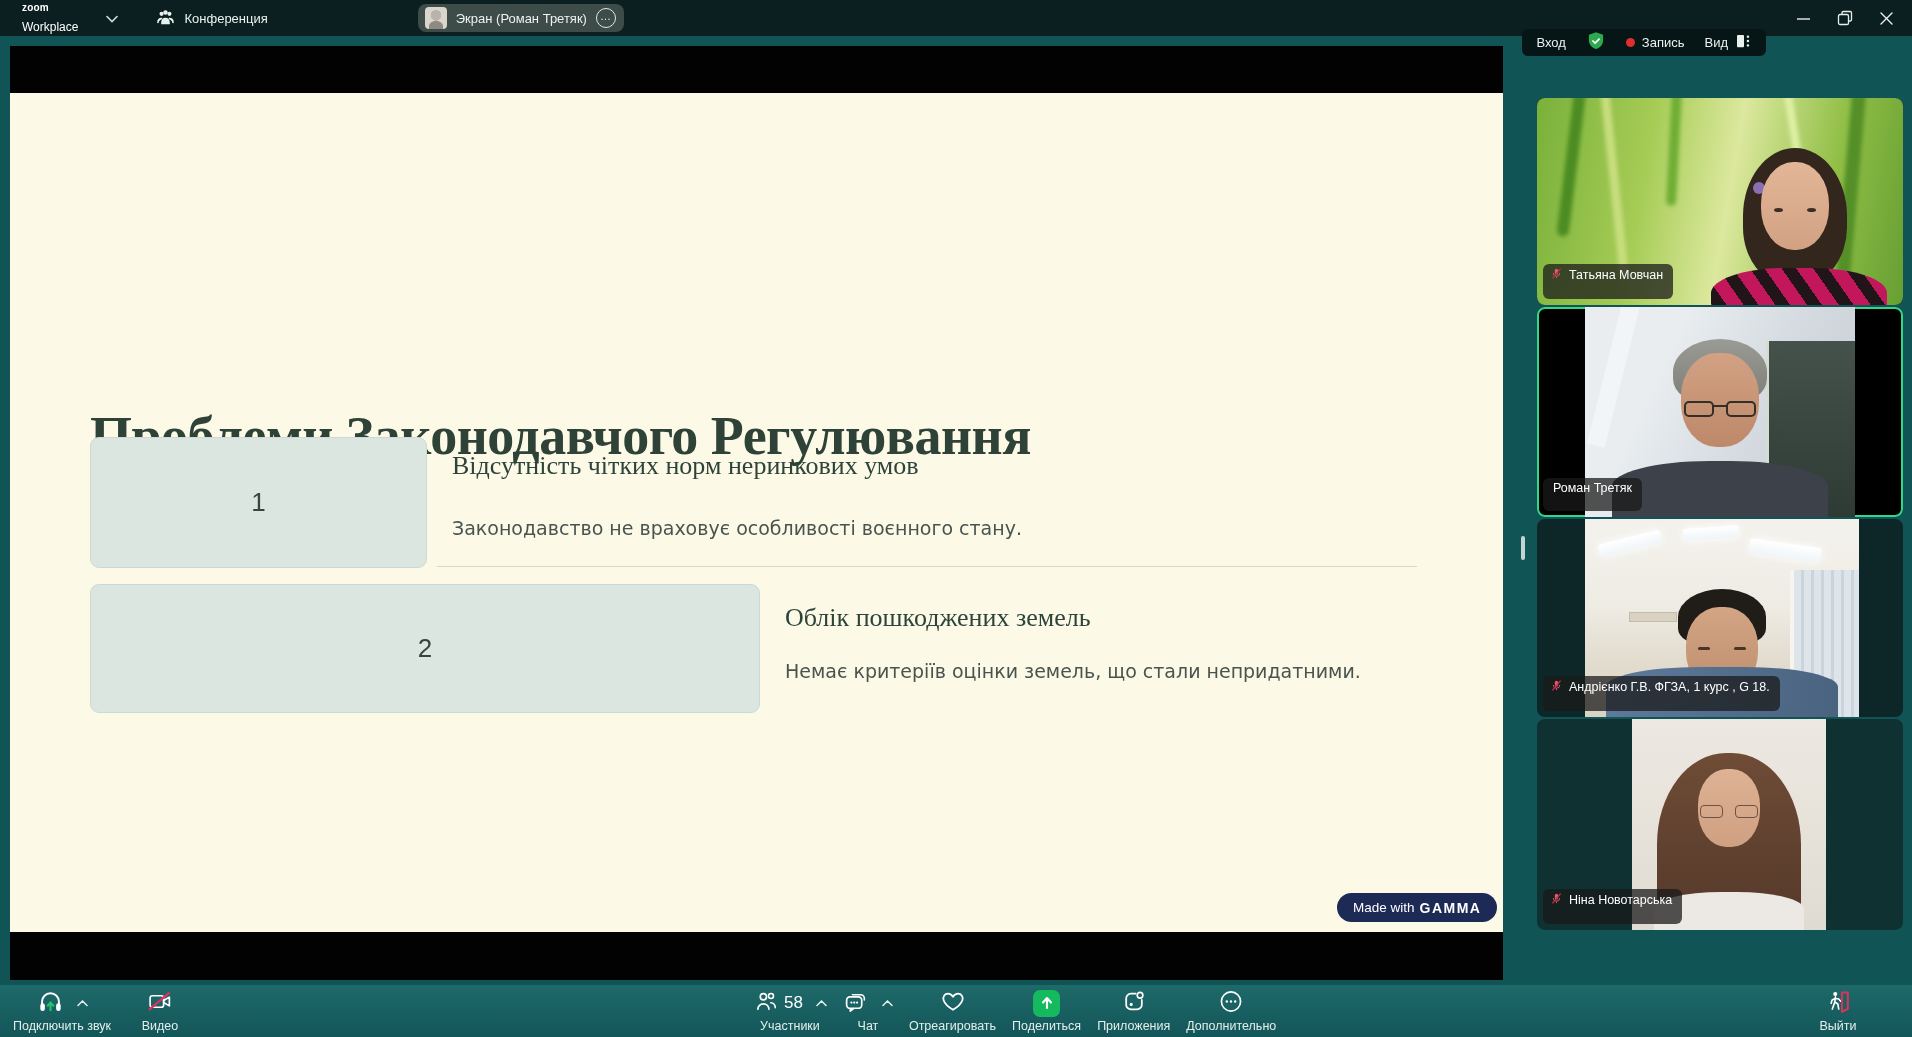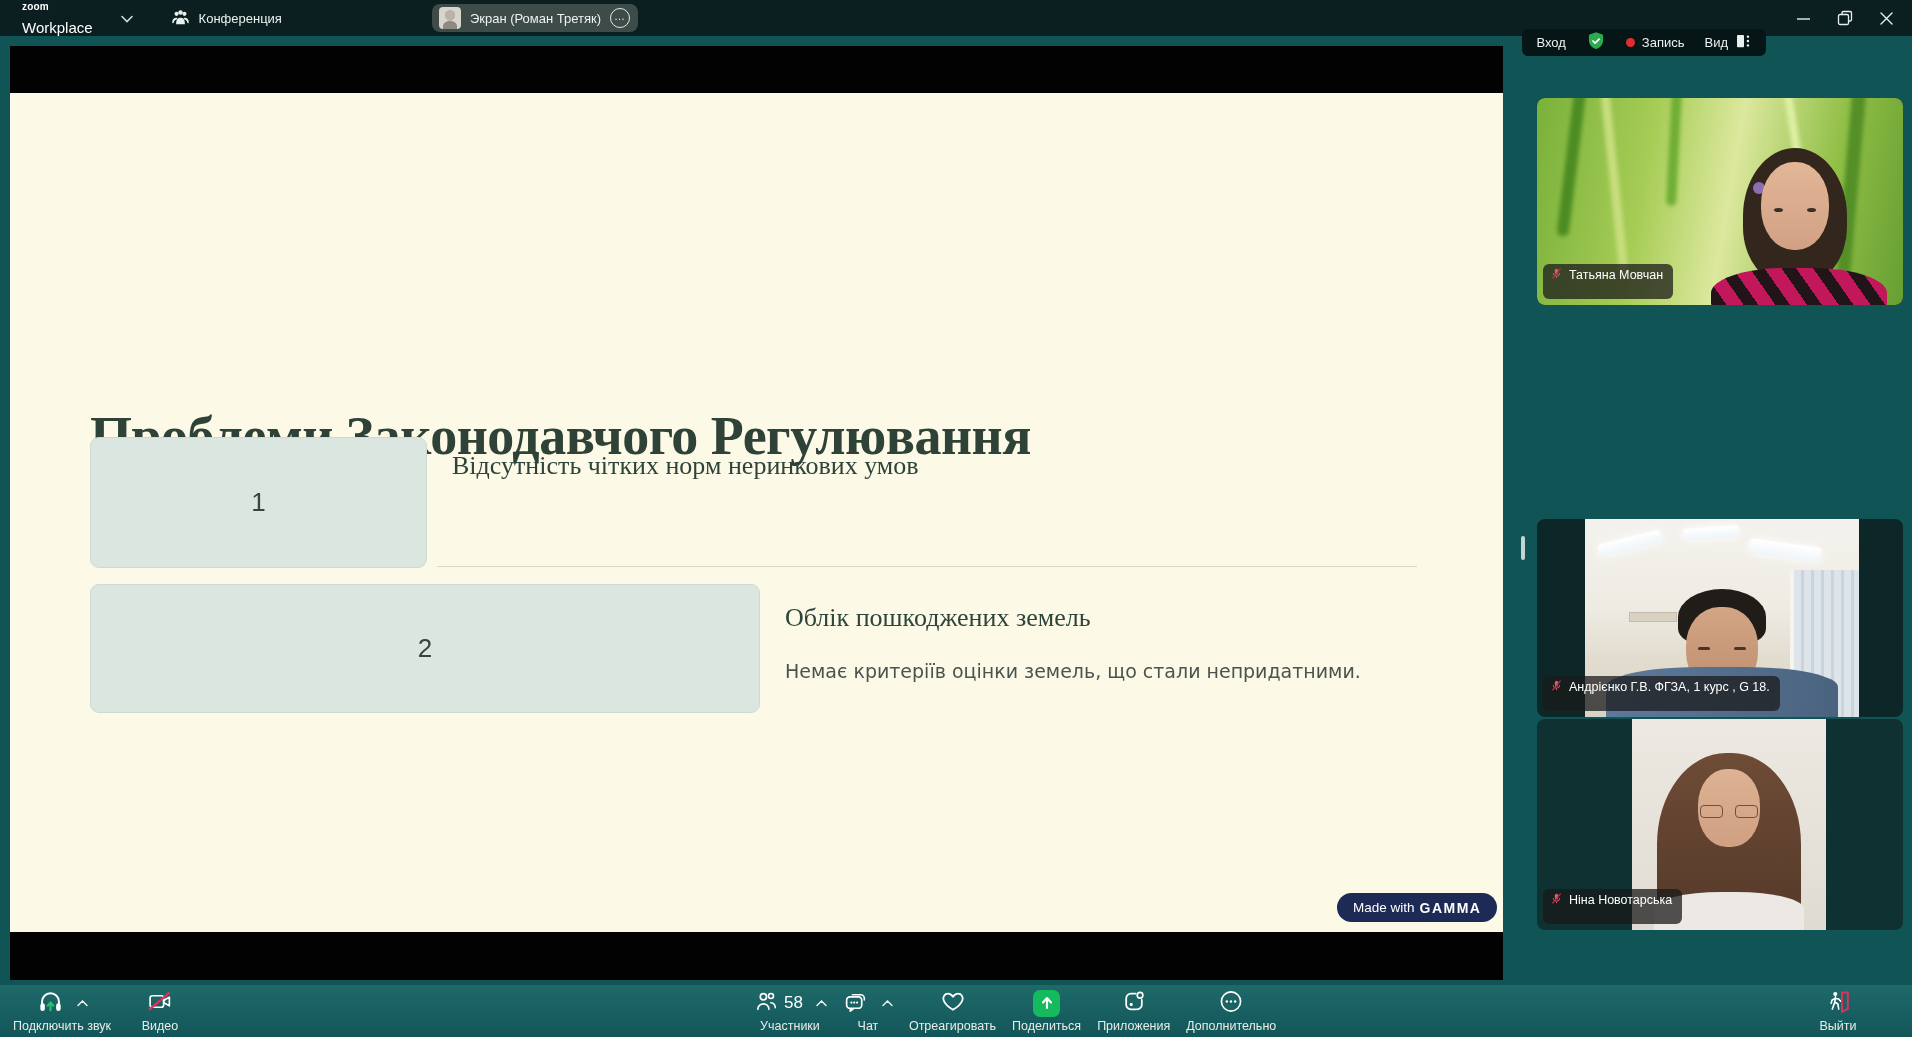--- a/index.html
+++ b/index.html
@@ -11,21 +11,21 @@
   *{margin:0;padding:0;box-sizing:border-box;}
   html,body{width:1912px;height:1037px;background:#000;}
   body{font-family:"Liberation Sans",sans-serif;}
   #app{position:relative;width:1912px;height:1037px;overflow:hidden;background:var(--workspace-bg);}
 
   
   .titlebar{position:absolute;left:0;top:0;width:1912px;height:36px;background:var(--titlebar-bg);
     display:flex;align-items:center;color:#ECF2F0;font-size:13px;z-index:30;}
   .logo{display:flex;flex-direction:column;line-height:1;margin-left:22px;color:#fff;}
   .logo .lz{font-size:10px;font-weight:700;letter-spacing:.2px;}
-  .logo .lw{font-size:15px;font-weight:400;margin-top:8px;}
+  .logo .lw{font-size:12px;font-weight:400;margin-top:8px;}
   .chev-down{margin-left:28px;opacity:.9;}
   .tb-tab{display:flex;align-items:center;gap:9px;margin-left:38px;cursor:default;}
   .screen-tab{margin-left:150px;background:#3D4B49;border-radius:8px;height:28px;display:flex;
     align-items:center;gap:9px;padding:0 8px 0 7px;}
   .tab-avatar{width:22px;height:22px;border-radius:4px;
     background:radial-gradient(circle at 50% 38%,#b9b3ab 0 30%,#d9d5cd 31% 100%);
     background-color:#cfcbc3;position:relative;overflow:hidden;}
   .tab-avatar::after{content:"";position:absolute;left:4px;bottom:-2px;width:14px;height:10px;border-radius:50% 50% 0 0;background:#8e8a83;}
   .ellipsis-circ{width:20px;height:20px;border-radius:50%;border:1.4px solid #E3EAE8;display:flex;
     align-items:center;justify-content:center;font-size:11px;letter-spacing:1px;line-height:0;padding-bottom:4px;}
@@ -220,20 +220,21 @@
       </div>
     </div>
   </header>
 
   <section class="screen">
     <div class="slide">
       <h1 class="s-title">Проблеми Законодавчого Регулювання</h1>
 
       <div class="num-card card1">1</div>
       <h2 class="item-h h1">Відсутність чітких норм неринкових умов</h2>
+      <p class="item-b b1">Законодавство не враховує особливості воєнного стану.</p>
       <div class="divider"></div>
 
       <div class="num-card card2">2</div>
       <h2 class="item-h h2">Облік пошкоджених земель</h2>
       <p class="item-b b2">Немає критеріїв оцінки земель, що стали непридатними.</p>
 
       <div class="gamma">
         <span>Made with</span>
         <b>GAMMA</b>
       </div>
@@ -263,20 +264,36 @@
             <rect x="9" y="3" width="6" height="11" rx="3" fill="var(--muted-mic)"></rect>
             <path d="M6 11a6 6 0 0 0 12 0" stroke="var(--muted-mic)" stroke-width="1.7" fill="none"></path>
             <line x1="12" y1="17.5" x2="12" y2="20.5" stroke="var(--muted-mic)" stroke-width="1.7"></line>
             <line x1="4.5" y1="21" x2="19.5" y2="3" stroke="#C92C44" stroke-width="2.4"></line>
           </svg>
       </span>
       <span>Татьяна Мовчан</span>
     </div>
   </div>
 
+  <div class="tile tile2">
+    <div class="t2-vid">
+      <div class="t2-corner"></div>
+      <div class="t2-board"></div>
+      <div class="t2-hair"></div>
+      <div class="t2-face"></div>
+      <div class="t2-glasses">
+          <span></span>
+          <span></span>
+        </div>
+      <div class="t2-shirt"></div>
+    </div>
+    <div class="ntag nomic">
+      <span>Роман Третяк</span>
+    </div>
+  </div>
 
   <div class="tile tile3">
     <div class="t3-vid">
       <div class="t3-win"></div>
       <div class="lamp lamp1"></div>
       <div class="lamp lamp2"></div>
       <div class="lamp lamp3"></div>
       <div class="t3-vent"></div>
       <div class="t3-hair"></div>
       <div class="t3-face">

